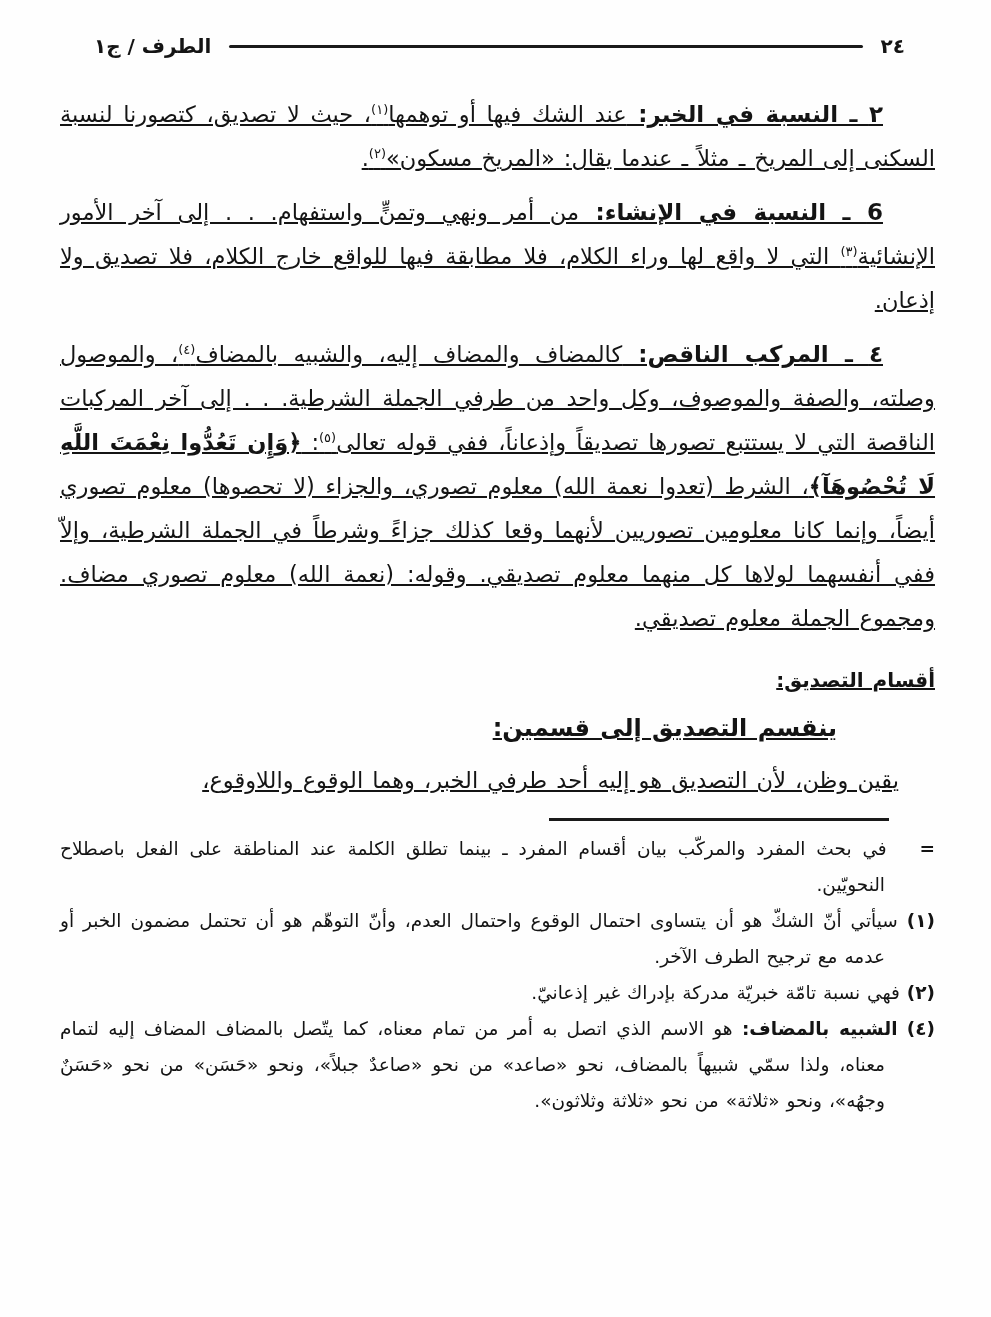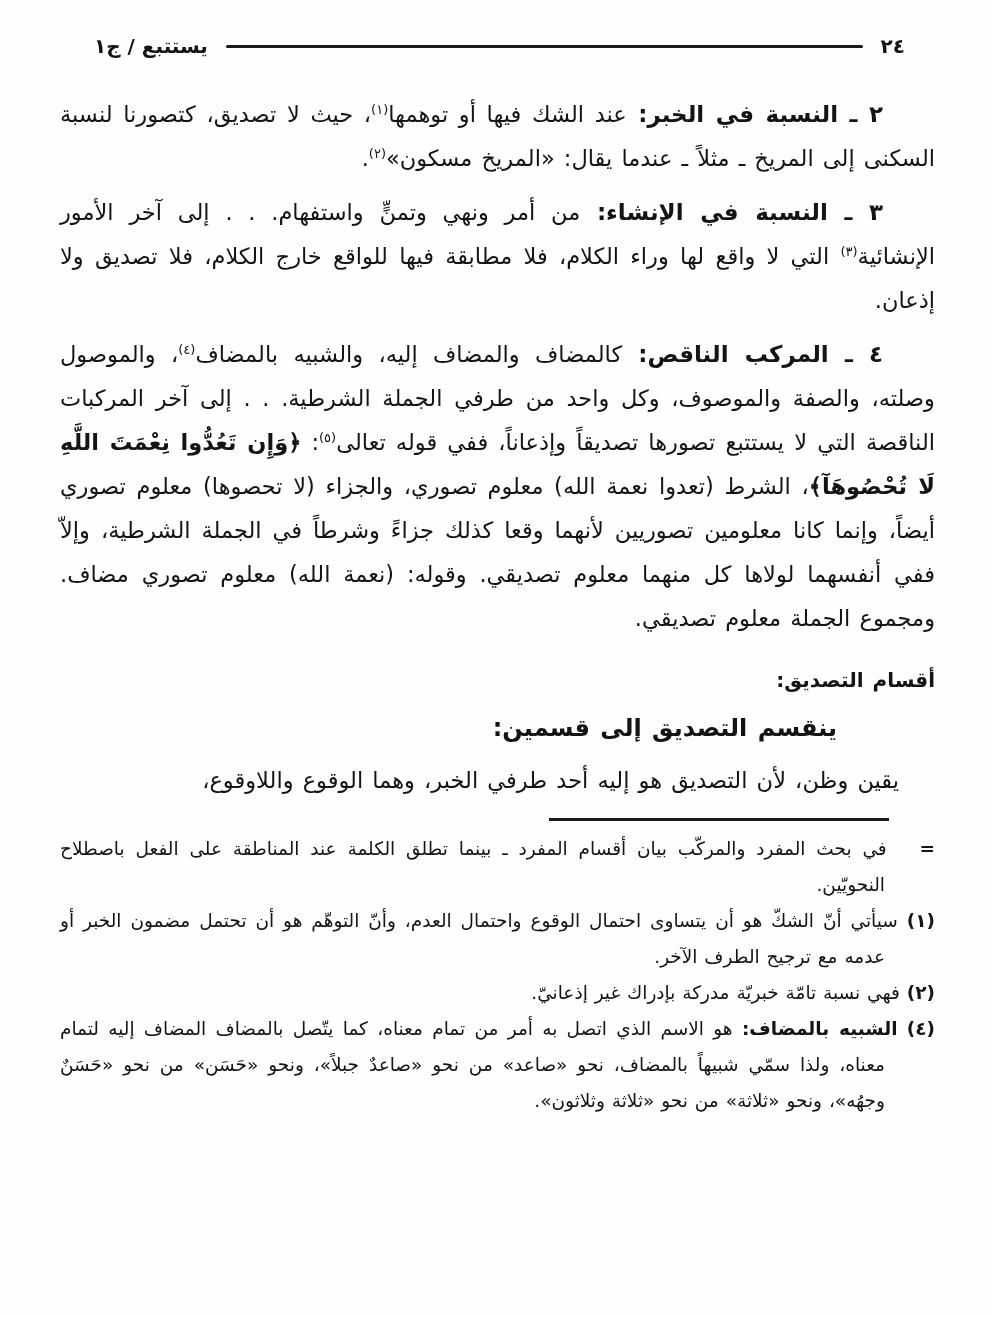--- a/index.html
+++ b/index.html
@@ -46,20 +46,21 @@
   .body-text {
     margin-top: 34px;
     font-size: 22.5px;
     line-height: 44px;
     text-align: justify;
     word-spacing: 2px;
   }
   .para {
     margin: 0 0 10px 0;
     text-indent: 52px;
+    text-decoration: underline;
   }
   .lead {
     font-weight: bold;
     font-size: 23px;
   }
   sup.fn-ref {
     font-size: 13px;
     line-height: 0;
     vertical-align: super;
     letter-spacing: 0;
@@ -115,28 +116,28 @@
   }
 </style>
 </head>
 <body>
 
 <div class="page">
 
   <div class="header">
     <span class="page-number">٢٤</span>
     <span class="header-rule"></span>
-    <span class="book-title">يستتبع / ج١</span>
+    <span class="book-title">الطرف / ج١</span>
   </div>
 
   <div class="body-text">
 
     <p class="para"><span class="lead">٢ ـ النسبة في الخبر: </span><span>عند الشك فيها أو توهمها</span><sup class="fn-ref">(١)</sup><span>، حيث لا تصديق، كتصورنا لنسبة السكنى إلى المريخ ـ مثلاً ـ عندما يقال: «المريخ مسكون»</span><sup class="fn-ref">(٢)</sup><span>.</span></p>
 
-    <p class="para"><span class="lead">٣ ـ النسبة في الإنشاء: </span><span>من أمر ونهي وتمنٍّ واستفهام. . . إلى آخر الأمور الإنشائية</span><sup class="fn-ref">(٣)</sup><span> التي لا واقع لها وراء الكلام، فلا مطابقة فيها للواقع خارج الكلام، فلا تصديق ولا إذعان.</span></p>
+    <p class="para"><span class="lead">6 ـ النسبة في الإنشاء: </span><span>من أمر ونهي وتمنٍّ واستفهام. . . إلى آخر الأمور الإنشائية</span><sup class="fn-ref">(٣)</sup><span> التي لا واقع لها وراء الكلام، فلا مطابقة فيها للواقع خارج الكلام، فلا تصديق ولا إذعان.</span></p>
 
     <p class="para"><span class="lead">٤ ـ المركب الناقص: </span><span>كالمضاف والمضاف إليه، والشبيه بالمضاف</span><sup class="fn-ref">(٤)</sup><span>، والموصول وصلته، والصفة والموصوف، وكل واحد من طرفي الجملة الشرطية. . . إلى آخر المركبات الناقصة التي لا يستتبع تصورها تصديقاً وإذعاناً، ففي قوله تعالى</span><sup class="fn-ref">(٥)</sup><span>: </span><span class="verse">﴿وَإِن تَعُدُّوا نِعْمَتَ اللَّهِ لَا تُحْصُوهَآ﴾</span><span>، الشرط (تعدوا نعمة الله) معلوم تصوري، والجزاء (لا تحصوها) معلوم تصوري أيضاً، وإنما كانا معلومين تصوريين لأنهما وقعا كذلك جزاءً وشرطاً في الجملة الشرطية، وإلاّ ففي أنفسهما لولاها كل منهما معلوم تصديقي. وقوله: (نعمة الله) معلوم تصوري مضاف. ومجموع الجملة معلوم تصديقي.</span></p>
 
     <p class="para section-heading">أقسام التصديق:</p>
 
     <p class="para sub-heading">ينقسم التصديق إلى قسمين:</p>
 
     <p class="para closing-para">يقين وظن، لأن التصديق هو إليه أحد طرفي الخبر، وهما الوقوع واللاوقوع،</p>
 
   </div>

